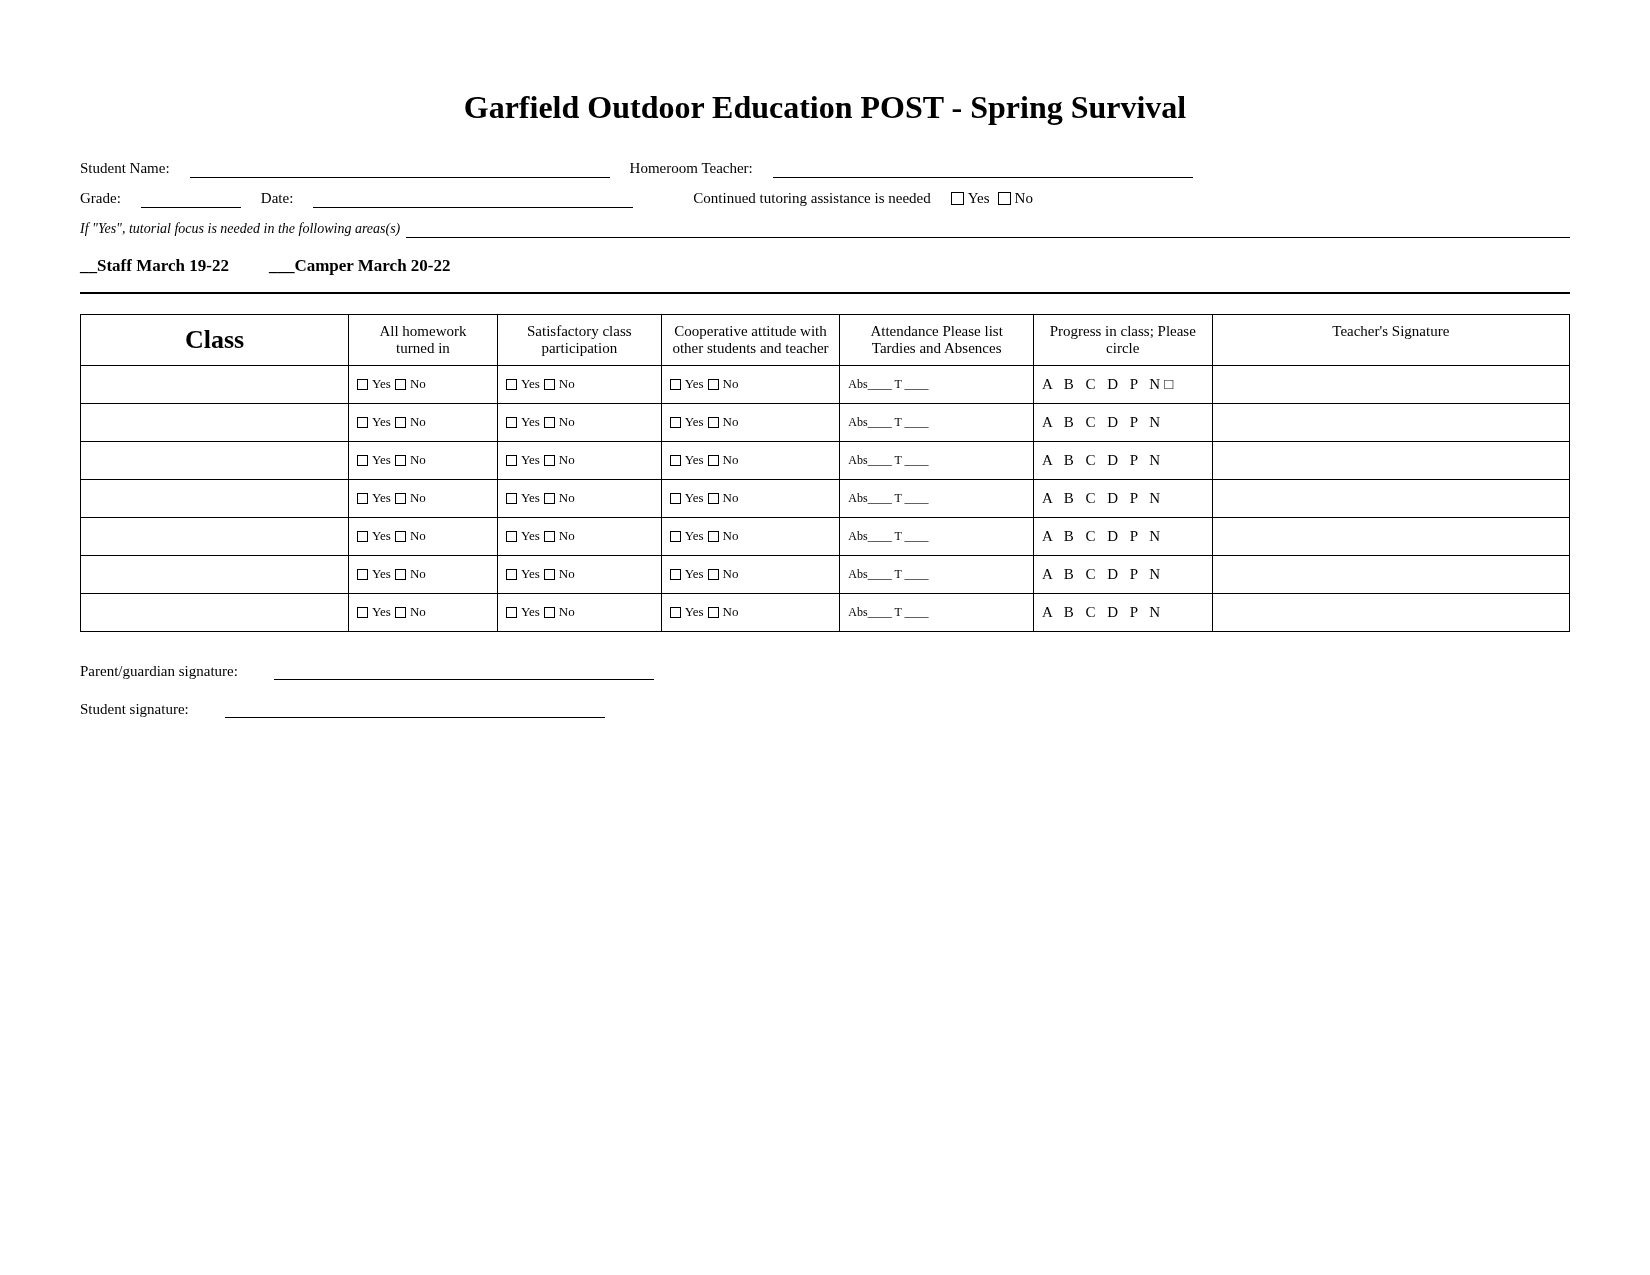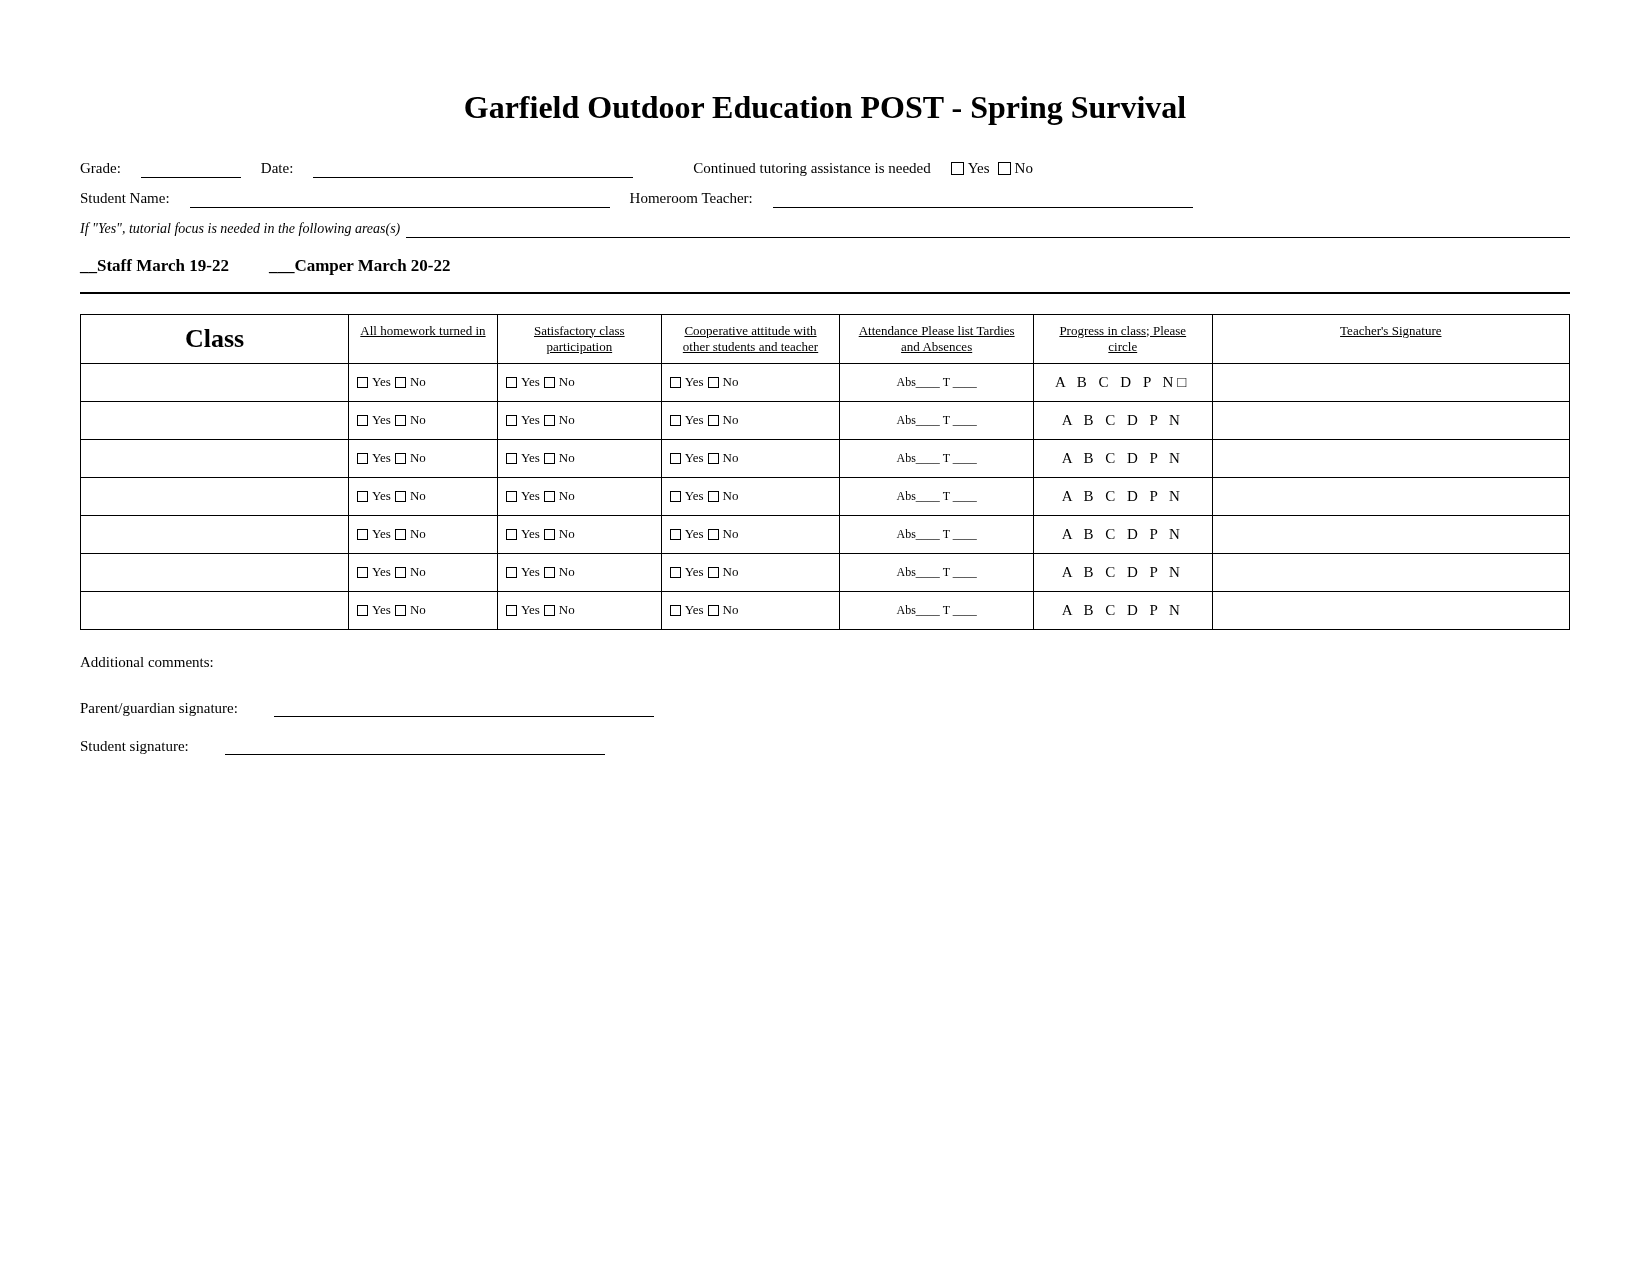--- a/index.html
+++ b/index.html
@@ -95,41 +95,39 @@
 
     .hr-line {
       border: none;
       border-top: 2.5px solid #000;
       margin: 16px 0 20px 0;
     }
 
     table {
       width: 100%;
       border-collapse: collapse;
-      margin-bottom: 24px;
-      text-align: center;
+      margin-bottom: 30px;
     }
 
     th, td {
       border: 1px solid #000;
       padding: 8px 10px;
       vertical-align: top;
       font-size: 14px;
     }
 
     .class-header {
       font-size: 26px;
       font-weight: bold;
       vertical-align: middle;
     }
 
     .col-header {
       font-weight: normal;
-      font-size: 13px;
-      text-decoration: underline;
+      font-size: 15px;
     }
 
     .data-row td {
       padding: 10px 8px;
       vertical-align: middle;
     }
 
     .yes-no {
       display: flex;
       align-items: center;
@@ -202,44 +200,44 @@
 <body>
 
 <div class="header">
   <h1>
     <br>
     <span>Garfield Outdoor Education POST - Spring Survival</span>
   </h1>
 </div>
 
 <div class="form-section">
+
+  <div class="form-row">
+    <span class="field-label">Student Name:</span>
+    <span class="underline underline-long"></span>
+    <span class="field-label">Homeroom Teacher:</span>
+    <span class="underline underline-long"></span>
+  </div>
 
   <div class="form-row">
     <span class="field-label">Grade:</span>
     <span class="underline underline-short"></span>
     <span class="field-label">Date:</span>
     <span class="underline underline-medium"></span>
     <span style="margin-left:40px;" class="field-label">Continued tutoring assistance is needed</span>
     <div class="checkbox-group">
       <div class="checkbox-item">
         <span class="cb"></span>
         <span>Yes</span>
       </div>
       <div class="checkbox-item">
         <span class="cb"></span>
         <span>No</span>
       </div>
     </div>
-  </div>
-
-  <div class="form-row">
-    <span class="field-label">Student Name:</span>
-    <span class="underline underline-long"></span>
-    <span class="field-label">Homeroom Teacher:</span>
-    <span class="underline underline-long"></span>
   </div>
 
   <div class="if-yes-row">
     <span class="if-yes-label">If "Yes", tutorial focus is needed in the following areas(s)</span>
     <span class="if-yes-underline"></span>
   </div>
 
   <div class="divider-section">
     <span>__Staff  March 19-22</span>
     <span>___Camper  March 20-22</span>
@@ -509,21 +507,20 @@
       </td>
       <td>
         <span class="grades">A B C D P N</span>
       </td>
       <td></td>
     </tr>
   </tbody>
 </table>
 
 <div class="comments-section">
-  <div class="label">Additional comments:</div>
 
   <div class="signature-row">
     <span class="sig-label">Parent/guardian signature:</span>
     <span class="sig-line"></span>
   </div>
 
   <div class="signature-row">
     <span class="sig-label">Student signature:</span>
     <span class="sig-line"></span>
   </div>

